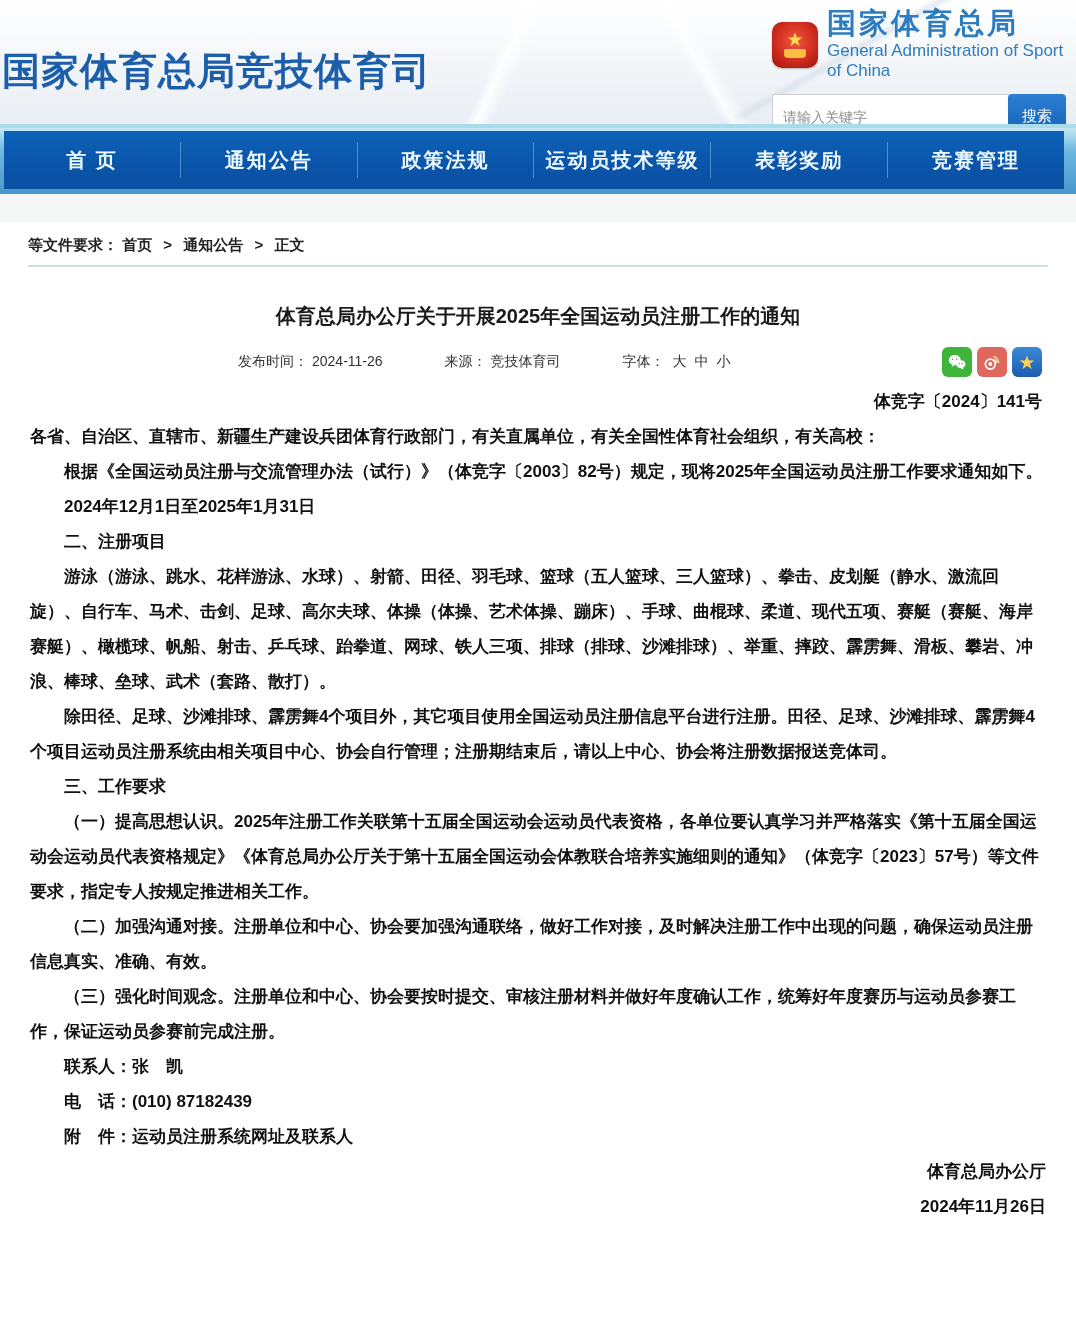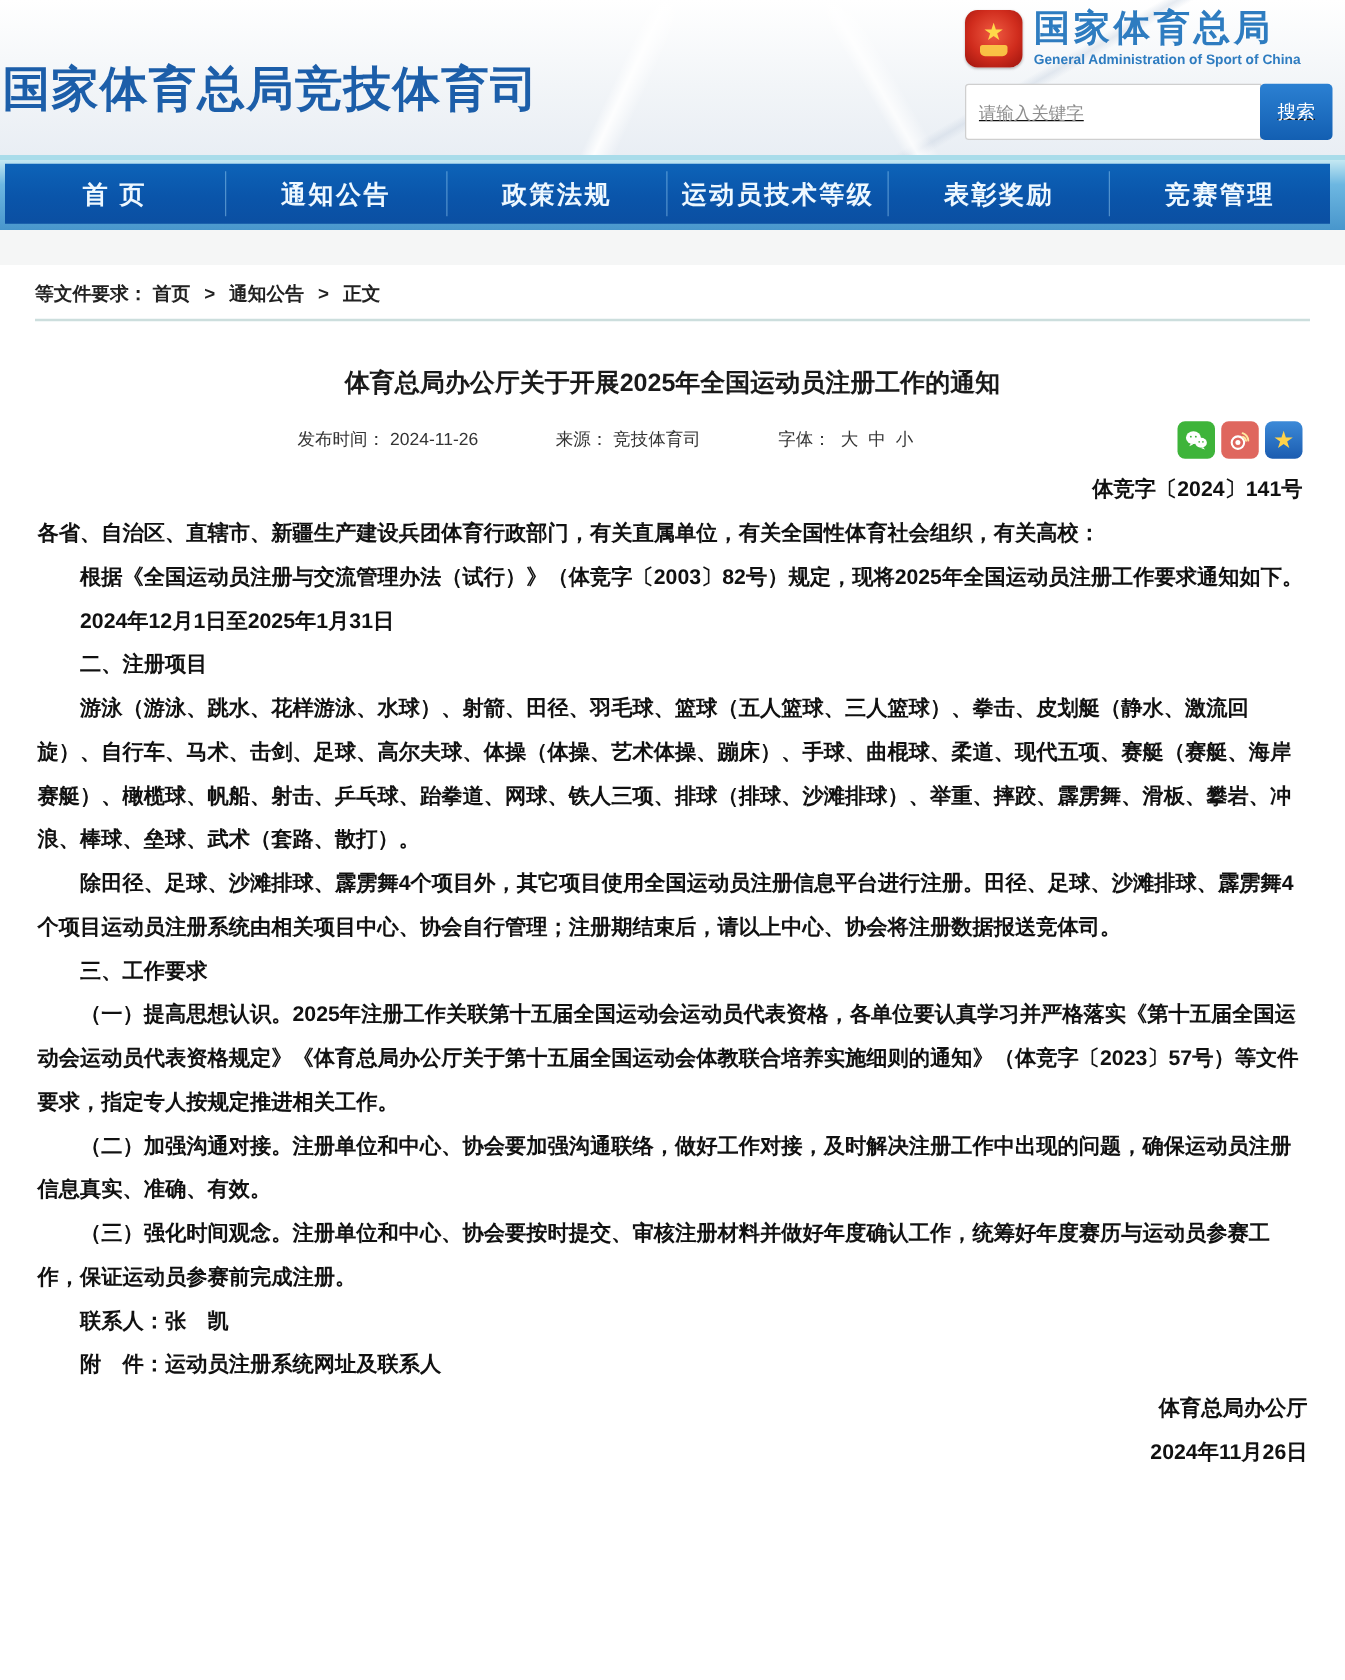--- a/index.html
+++ b/index.html
@@ -33,41 +33,41 @@
   .emblem {
     width:46px; height:46px; border-radius:10px; flex:0 0 46px;
     background:radial-gradient(circle at 50% 42%, #ef5a42 0%, #d02c1d 55%, #9c130d 100%);
     display:flex; align-items:center; justify-content:center;
     box-shadow:0 1px 2px rgba(0,0,0,.25);
   }
   .emblem-star { color:#ffd94a; font-size:19px; line-height:1; margin-top:-10px; }
   .emblem-gate { position:absolute; width:22px; height:9px; margin-top:18px;
     background:#ffd94a; border-radius:2px 2px 4px 4px; opacity:.85; }
   .org-cn { font-size:29px; color:#2e7cc0; font-weight:600; letter-spacing:3px; line-height:1.05; }
-  .org-en { font-size:11px; color:#2e7cc0; font-weight:700; margin-top:3px; }
-  .search-row { display:flex; margin-top:13px; height:45px;text-decoration:underline; }
+  .org-en { font-size:17px; color:#2e7cc0; font-weight:400; margin-top:3px; }
+  .search-row { display:flex; margin-top:13px; height:45px; }
   .search-input {
     flex:1; border:1px solid #cfcfcf; border-radius:3px 0 0 3px;
     padding:0 10px; font-size:14px; color:#333; outline:none; background:#fff;
     font-family:inherit;
   }
   .search-input::placeholder { color:#8e8e8e; }
   .search-btn {
     width:58px; margin-left:-1px; border:none; cursor:pointer;
     background:linear-gradient(180deg,#2b80d2 0%,#135fb2 100%);
     color:#fff; font-size:15px; border-radius:4px; font-family:inherit;
   }
 
   
   .nav-wrap {
     background:linear-gradient(180deg,#c4e8f2 0%,#6db7e1 35%,#4896cc 100%);
     padding:3px 12px 5px 4px;
   }
   .nav {
-    display:flex; align-items:center; height:48px;
+    display:flex; align-items:center; height:58px;
     background:linear-gradient(180deg,#0d63b8 0%,#0a55aa 55%,#0b4fa2 100%);
   }
   .nav-item {
     flex:1; text-align:center; text-decoration:none; cursor:pointer;
     color:#eef8ff; font-size:20px; font-weight:600; letter-spacing:2px;
   }
   .nav-sep { width:1px; height:36px; background:rgba(165,218,248,.45); }
 
   .gap-band { height:28px; background:#f5f6f6; }
 
@@ -204,19 +204,20 @@
       <p class="indent">根据《全国运动员注册与交流管理办法（试行）》（体竞字〔2003〕82号）规定，现将2025年全国运动员注册工作要求通知如下。</p>
       <p class="indent">2024年12月1日至2025年1月31日</p>
       <p class="heading">二、注册项目</p>
       <p class="indent">游泳（游泳、跳水、花样游泳、水球）、射箭、田径、羽毛球、篮球（五人篮球、三人篮球）、拳击、皮划艇（静水、激流回旋）、自行车、马术、击剑、足球、高尔夫球、体操（体操、艺术体操、蹦床）、手球、曲棍球、柔道、现代五项、赛艇（赛艇、海岸赛艇）、橄榄球、帆船、射击、乒乓球、跆拳道、网球、铁人三项、排球（排球、沙滩排球）、举重、摔跤、霹雳舞、滑板、攀岩、冲浪、棒球、垒球、武术（套路、散打）。</p>
       <p class="indent">除田径、足球、沙滩排球、霹雳舞4个项目外，其它项目使用全国运动员注册信息平台进行注册。田径、足球、沙滩排球、霹雳舞4个项目运动员注册系统由相关项目中心、协会自行管理；注册期结束后，请以上中心、协会将注册数据报送竞体司。</p>
       <p class="heading">三、工作要求</p>
       <p class="indent">（一）提高思想认识。2025年注册工作关联第十五届全国运动会运动员代表资格，各单位要认真学习并严格落实《第十五届全国运动会运动员代表资格规定》《体育总局办公厅关于第十五届全国运动会体教联合培养实施细则的通知》（体竞字〔2023〕57号）等文件要求，指定专人按规定推进相关工作。</p>
       <p class="indent">（二）加强沟通对接。注册单位和中心、协会要加强沟通联络，做好工作对接，及时解决注册工作中出现的问题，确保运动员注册信息真实、准确、有效。</p>
       <p class="indent">（三）强化时间观念。注册单位和中心、协会要按时提交、审核注册材料并做好年度确认工作，统筹好年度赛历与运动员参赛工作，保证运动员参赛前完成注册。</p>
       <p class="indent">联系人：张　凯</p>
+      <p class="indent">电　话：(010) 87182439</p>
       <p class="indent">附　件：运动员注册系统网址及联系人</p>
       <p class="sig">体育总局办公厅</p>
       <p class="sig">2024年11月26日</p>
     </div>
   </article>
 
 </div>
 
 </body></html>

